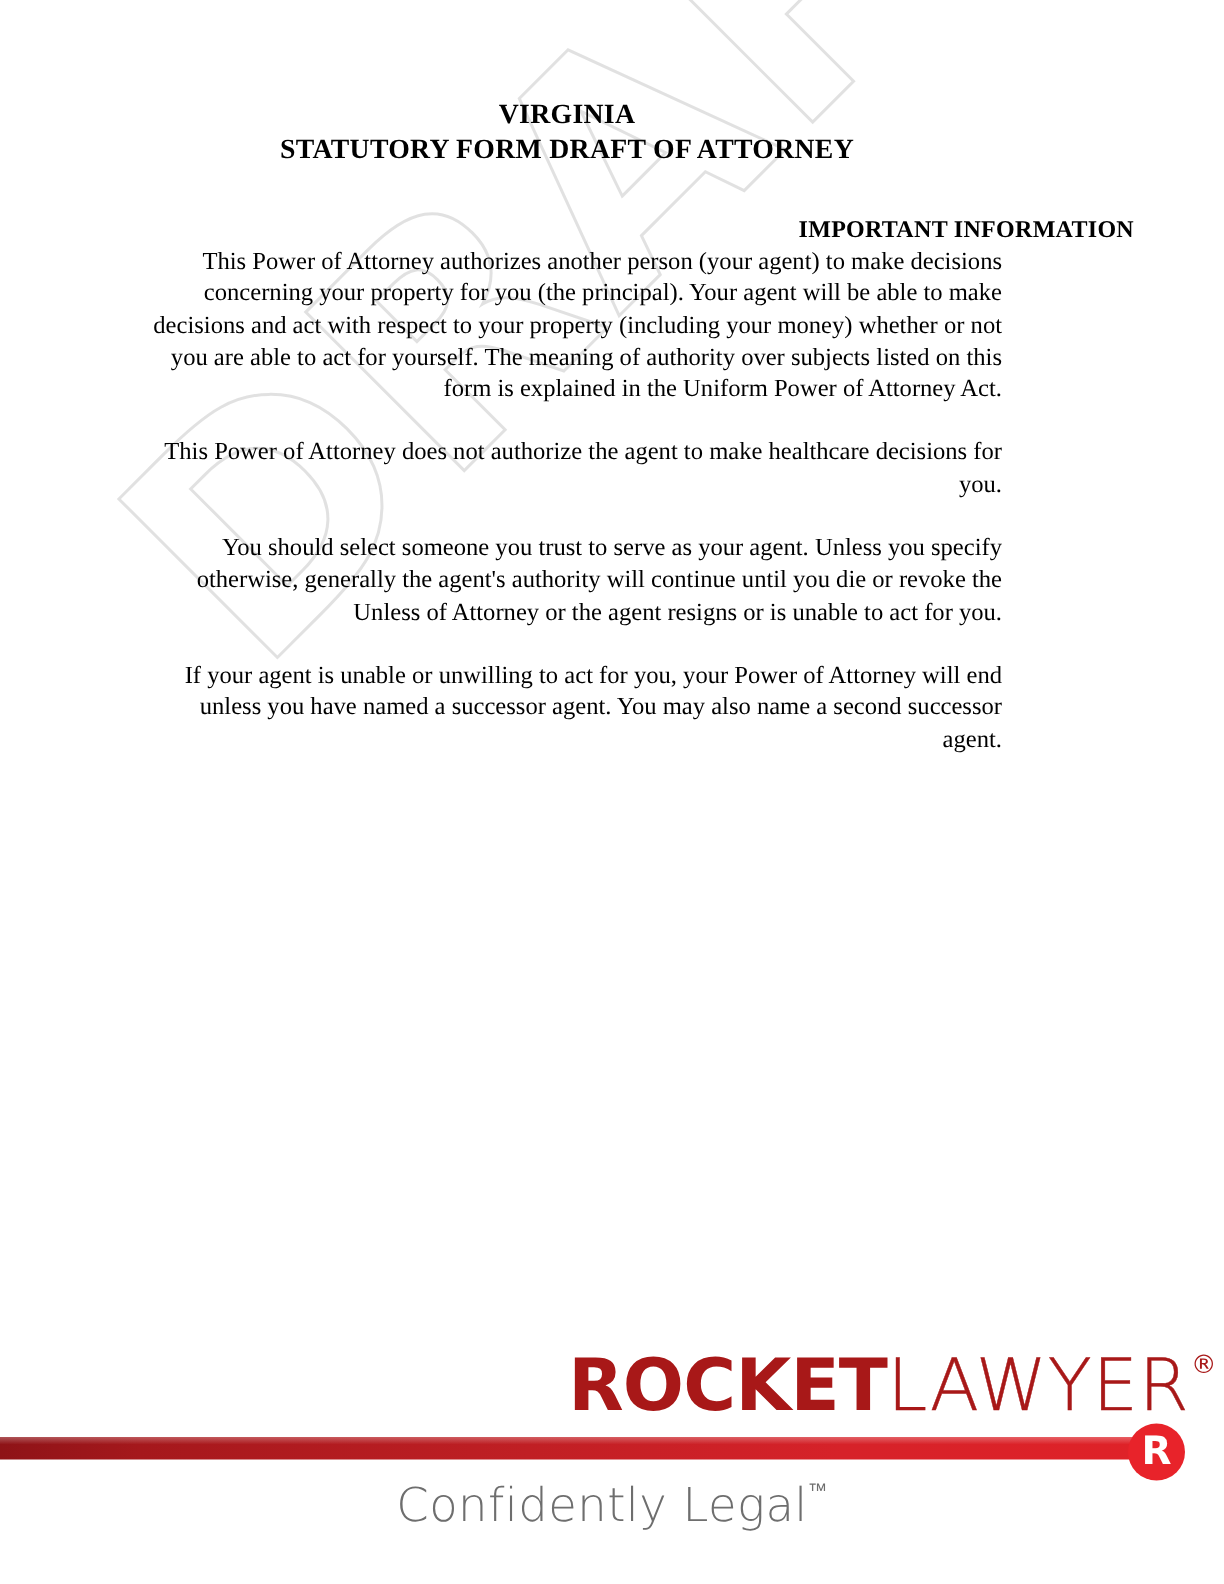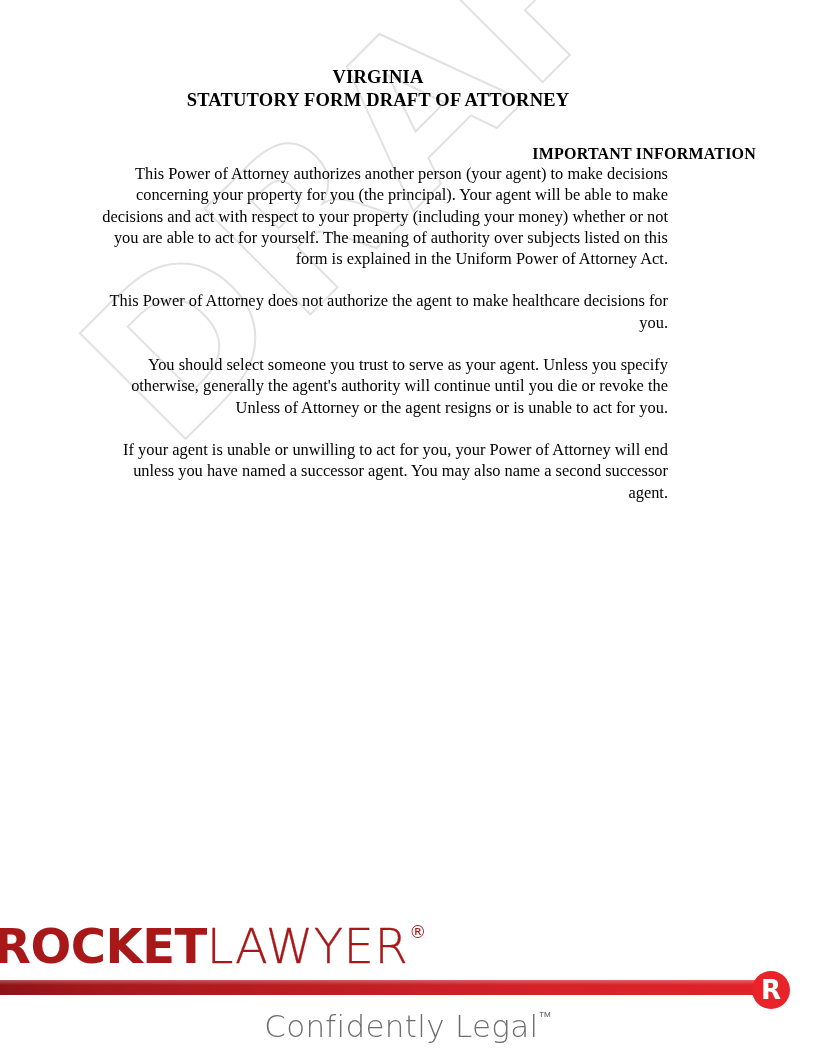--- a/index.html
+++ b/index.html
@@ -97,23 +97,24 @@
 
   
   .footer {
     position: absolute;
     left: 0;
     bottom: 0;
     width: 816px;
     z-index: 3;
   }
   .logo-row {
-    text-align: left;
+    text-align: right;
     height: 72px;
     position: relative;
+    padding-left: 31px;
   }
   .logo {
     display: inline-block;
     font-family: "DejaVu Sans", "Liberation Sans", sans-serif;
     font-size: 48px;
     line-height: 72px;
     white-space: nowrap;
     position: relative;
     left: -6px;
   }
@@ -169,21 +170,21 @@
     color: #ffffff;
     font-family: "DejaVu Sans", "Liberation Sans", sans-serif;
     font-weight: 700;
     font-size: 26px;
     line-height: 38px;
     text-align: center;
   }
   .tagline-row {
     text-align: center;
     padding-top: 10px;
-    padding-bottom: 12px;
+    padding-bottom: 34px;
   }
   .tagline {
     display: inline-block;
     font-family: "DejaVu Sans", "Liberation Sans", sans-serif;
     font-size: 31px;
     font-weight: 300;
     color: #6e6e6e;
     letter-spacing: 0.3px;
     white-space: nowrap;
   }

